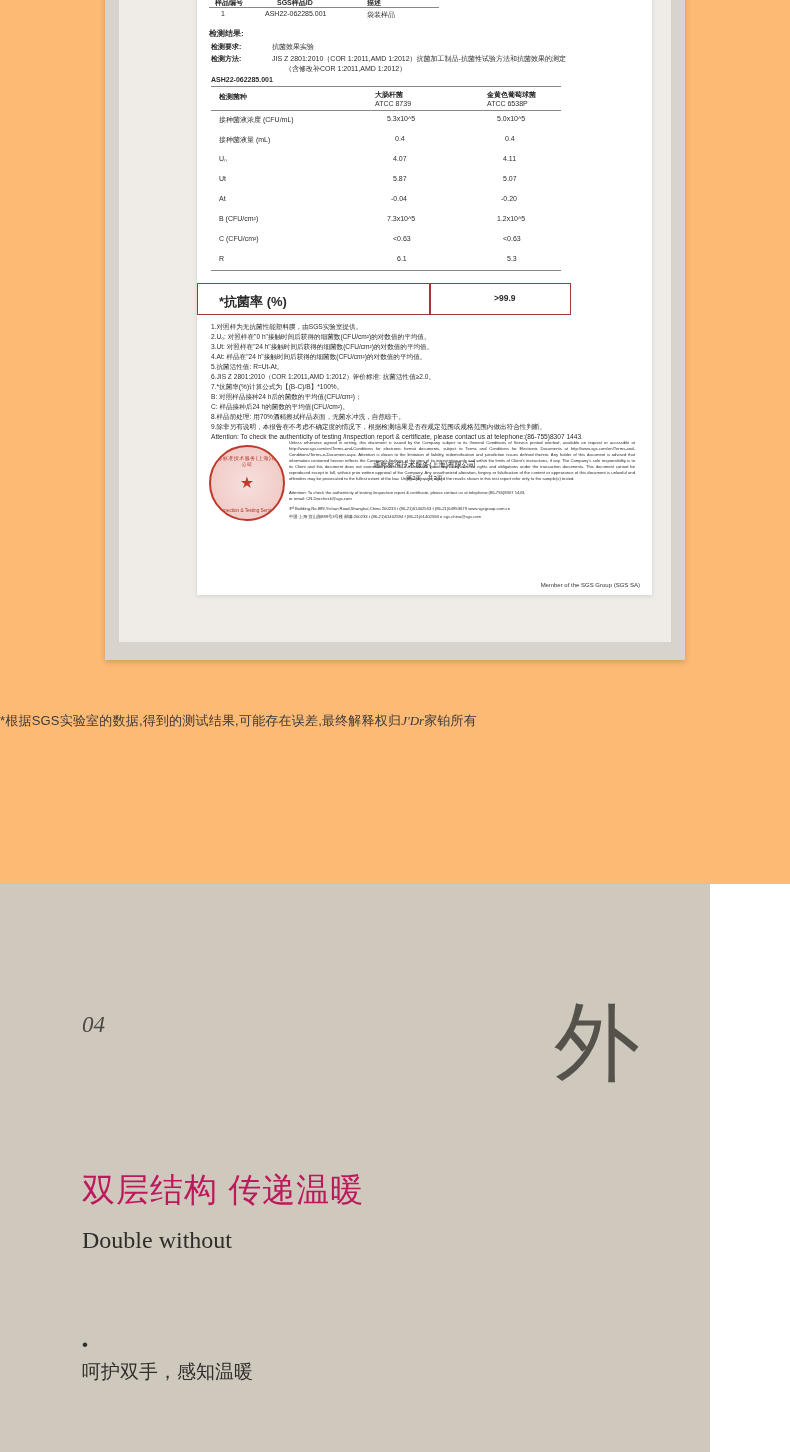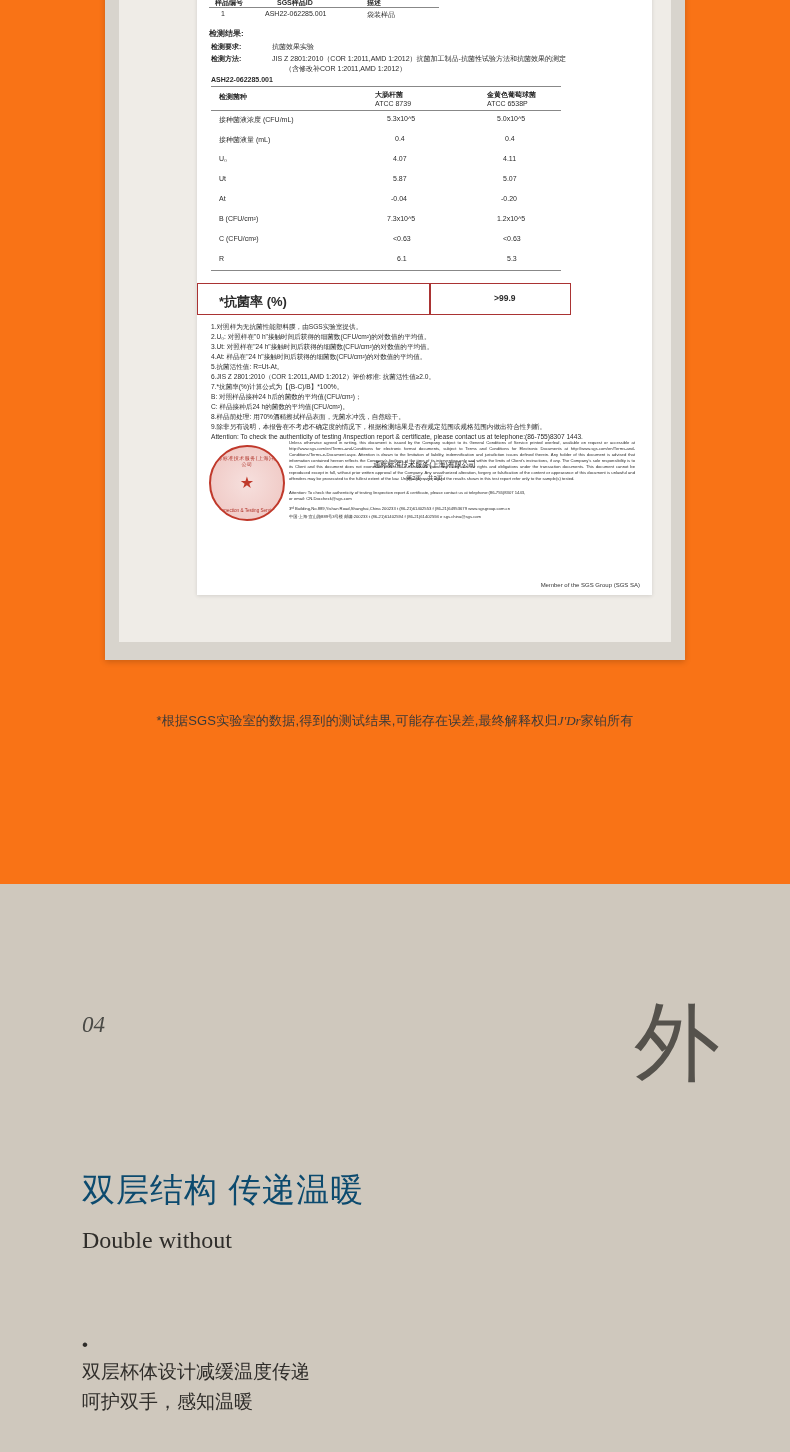--- a/index.html
+++ b/index.html
@@ -13,21 +13,21 @@
     font-family: "Liberation Sans", sans-serif;
     overflow: hidden;
     position: relative;
   }
 
   
   .section-report {
     position: relative;
     width: 790px;
     height: 884px;
-    background: #f97316;
+    background: #fdba74;
     overflow: hidden;
   }
   .report-frame-outer {
     position: absolute;
     left: 105px;
     top: -60px;
     width: 580px;
     height: 720px;
     background: #d8d4cd;
     box-shadow: 0 2px 6px rgba(0,0,0,.18);
@@ -180,35 +180,35 @@
     right: 12px;
     bottom: 7px;
     font-size: 6px;
     color: #333;
   }
   .report-caption {
     position: absolute;
     left: 0;
     top: 712px;
     width: 790px;
-    text-align: center;
+    text-align: left;
     font-size: 13px;
     color: #3a3a3a;
     letter-spacing: .2px;
   }
   .report-caption .brand {
     font-family: "Liberation Serif", serif;
     font-style: italic;
     letter-spacing: 0;
   }
 
   
   .section-double {
     position: relative;
-    width: 790px;
+    width: 710px;
     height: 568px;
     background: #cfc8bd;
     overflow: hidden;
   }
   .dl-index {
     position: absolute;
     left: 82px;
     top: 128px;
     font-family: "Liberation Serif", serif;
     font-style: italic;
@@ -223,21 +223,21 @@
     line-height: 1;
     color: #55524c;
     font-family: "Liberation Serif", serif;
     font-weight: 300;
   }
   .dl-title-cn {
     position: absolute;
     left: 82px;
     top: 1168px;
     font-size: 33px;
-    color: #0c4a6e;
+    color: #be185d;
     letter-spacing: 1px;
   }
   .dl-title-en {
     position: absolute;
     left: 82px;
     top: 1225px;
     font-family: "Liberation Serif", serif;
     font-size: 24px;
     line-height: 31px;
     color: #2f2d2a;
@@ -377,15 +377,14 @@
   <div class="dl-index">04</div>
   <div class="dl-big-char">外</div>
 </div>
 
 <div class="dl-title-cn">双层结构 传递温暖</div>
 <div class="dl-title-en">
   <div>Double without</div>
 </div>
 <div class="dl-bullet-dot">•</div>
 <div class="dl-body">
-  <div>双层杯体设计减缓温度传递</div>
   <div>呵护双手，感知温暖</div>
 </div>
 
 </body></html>

